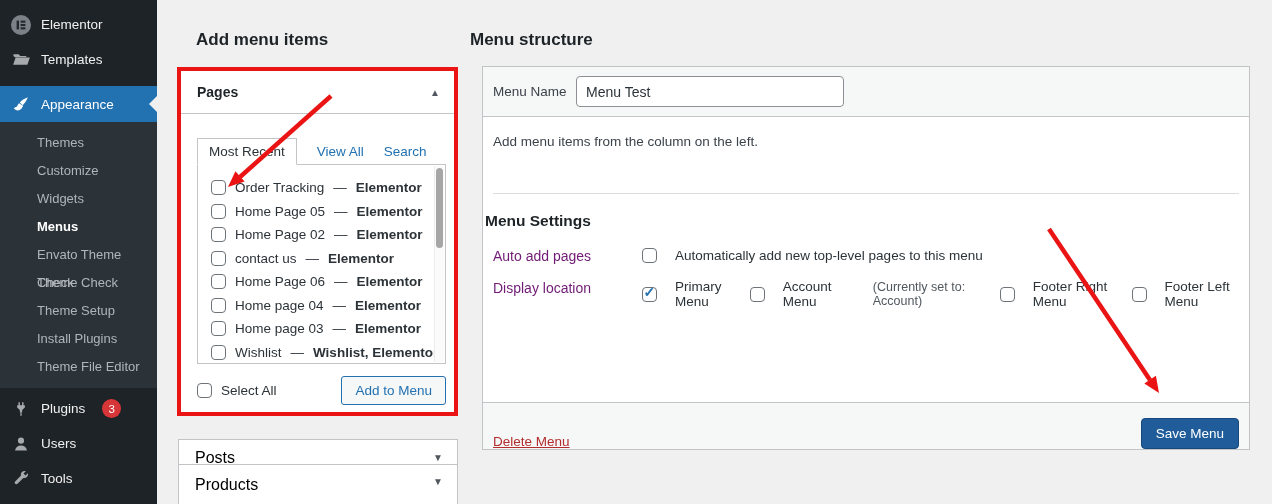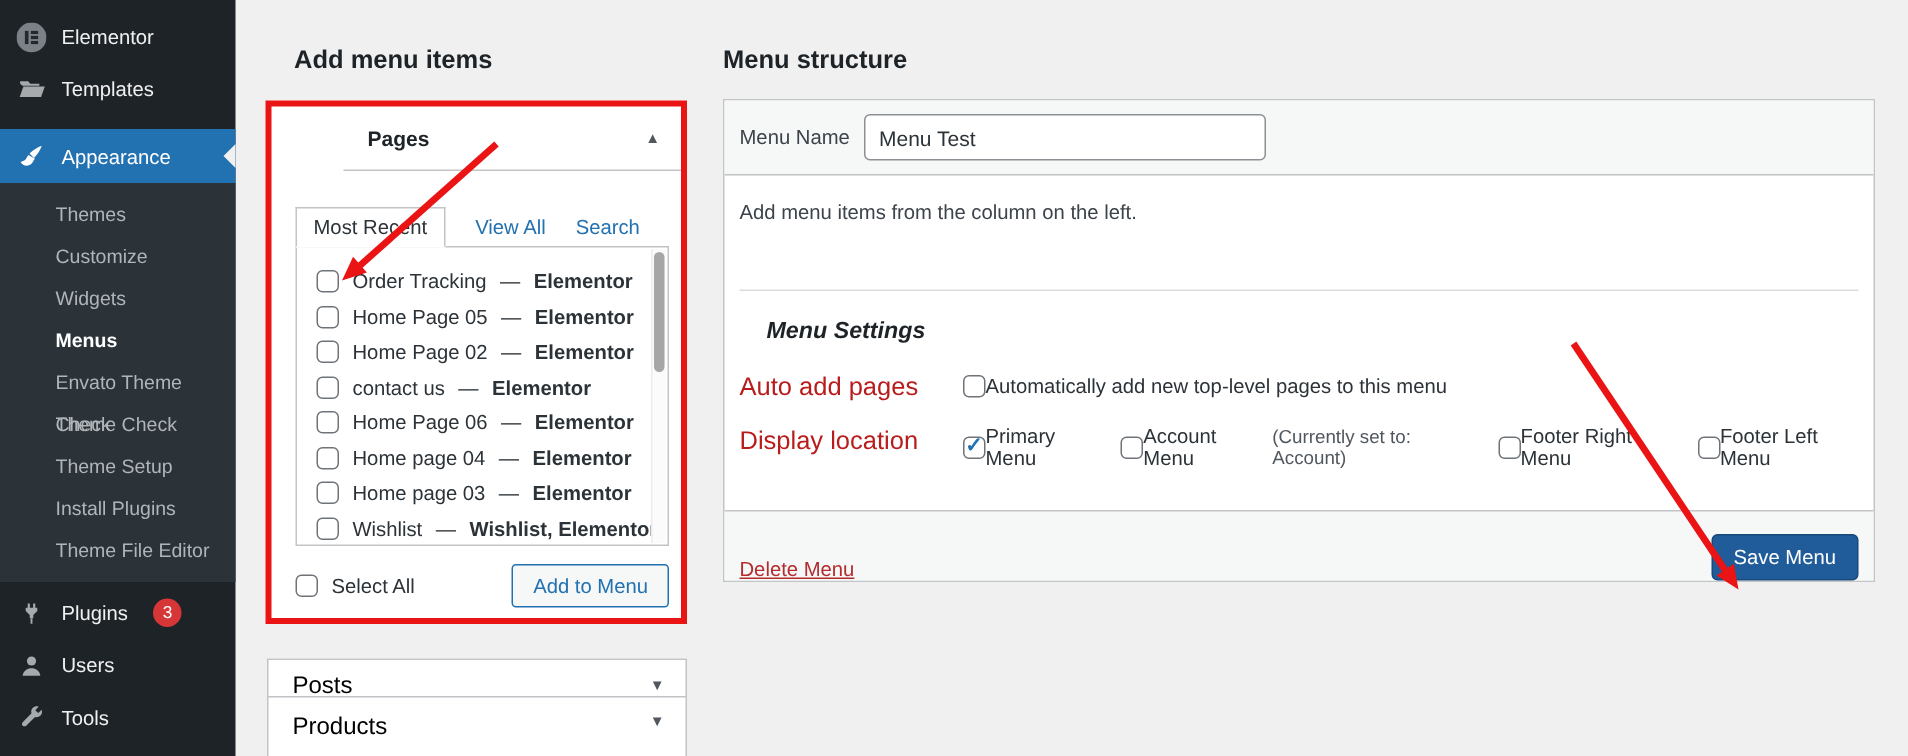--- a/index.html
+++ b/index.html
@@ -19,27 +19,27 @@
   .submenu { background:#2c3338; padding:7px 0; }
   .sb-sub { height:28px; line-height:28px; padding-left:37px; color:#b0b5ba; font-size:13px; cursor:pointer; }
   .sb-sub.is-current { color:#fff; font-weight:700; }
   .badge { display:inline-flex; align-items:center; justify-content:center; min-width:19px; height:19px;
            border-radius:10px; background:#d63638; color:#fff; font-size:11.5px; padding:0 5px; margin-left:7px; }
 
   
   .content { position:absolute; left:157px; top:0; right:0; bottom:0; }
   .section-title { position:absolute; font-size:17px; font-weight:600; color:#1d2327; }
   #title-add { left:39px; top:30px; }
-  #title-structure { left:325px; top:30px; }
+  #title-structure { left:313px; top:30px; }
 
   
   .red-box { position:absolute; left:20px; top:67px; width:281px; height:349px;
              border:4px solid #ea1414; background:#fff; }
   .pages-header { height:43px; border-bottom:1px solid #c3c4c7; display:flex; align-items:center;
-                  justify-content:space-between; padding:0 14px 0 16px;margin-left:48px; }
+                  justify-content:space-between; padding:0 14px 0 16px; }
   .panel-title { font-size:14px; font-weight:600; color:#1d2327; }
   .toggle { font-size:10px; color:#50575e; cursor:pointer; }
   .pages-body { padding:24px 8px 0 16px; position:relative; }
   .tabs { display:flex; align-items:center; }
   .tab-active { padding:5px 11px; border:1px solid #c3c4c7; border-bottom:1px solid #fff; background:#fff;
                 font-size:13.5px; color:#2c3338; position:relative; z-index:2; margin-bottom:-1px; cursor:pointer; }
   .tab-link { color:#2271b1; font-size:13.5px; margin-left:20px; text-decoration:none; cursor:pointer; }
   .list-box { border:1px solid #c3c4c7; height:200px; position:relative; padding-top:11px;
               overflow:hidden; background:#fff; }
   .page-row { display:flex; align-items:center; gap:9px; height:23.5px; padding-left:13px;
@@ -56,34 +56,34 @@
   .select-left { display:flex; gap:9px; align-items:center; font-size:13.5px; color:#2c3338; }
   .btn-secondary { border:1px solid #2271b1; color:#2271b1; background:#f6f7f7; border-radius:3px;
         padding:6px 13px; font-size:13.5px; cursor:pointer; font-family:inherit; }
 
   .accordion { position:absolute; left:21px; width:280px; background:#fff; border:1px solid #c3c4c7;
         display:flex; align-items:center; justify-content:space-between; padding:0 14px 0 16px; cursor:pointer; }
   #posts-acc { top:439px; height:37px; }
   #products-acc { top:464px; height:46px; align-items:flex-start; padding-top:11px; }
 
   
-  .menu-box { position:absolute; left:325px; top:66px; width:768px; height:322px; background:#fff;
+  .menu-box { position:absolute; left:325px; top:66px; width:768px; height:384px; background:#fff;
         border:1px solid #c3c4c7; }
   .name-row { height:50px; background:#f6f7f7; border-bottom:1px solid #c3c4c7; display:flex;
         align-items:center; padding:0 10px; }
   .name-label { width:83px; font-size:13.5px; color:#3c434a; }
   .name-input { width:268px; height:31px; border:1px solid #8c8f94; border-radius:4px; padding:0 9px;
         font-size:14px; color:#2c3338; background:#fff; font-family:inherit; }
   .hint { padding:17px 10px 0 10px; font-size:13.5px; color:#3c434a; height:37px; }
   .divider { border:0; border-top:1px solid #dcdcde; margin:39px 10px 0 10px; }
-  .ms-title { margin:18px 0 0 28px; font-size:15.5px; font-weight:600; color:#1d2327;font-style:italic; }
+  .ms-title { margin:18px 0 0 2px; font-size:15.5px; font-weight:600; color:#1d2327; }
   .setting-row { display:flex; margin:17px 0 0 10px; }
   .setting-row.second { margin-top:15px; }
-  .setting-label { flex:0 0 149px; font-size:17px; color:#b91c1c; padding-top:1px; }
-  .opt { display:flex; align-items:center; gap:0; font-size:13.5px; color:#2c3338; }
+  .setting-label { flex:0 0 149px; font-size:14px; color:#701a75; padding-top:1px; }
+  .opt { display:flex; align-items:center; gap:18px; font-size:13.5px; color:#2c3338; }
   .loc-list { display:flex; flex-direction:row; gap:6.5px; }
   .note { font-size:12.5px; color:#50575e; }
   .note:empty { display:none; }
   .menu-footer { position:absolute; left:0; right:0; bottom:0; height:47px; background:#f6f7f7;
         border-top:1px solid #c3c4c7; display:flex; align-items:flex-end; justify-content:space-between;
         padding:0 10px; }
   .delete-link { color:#b32d2e; text-decoration:underline; font-size:13.5px; cursor:pointer; }
   .btn-primary { background:#1f5c99; color:#fff; border:1px solid #17497c; border-radius:4px;
         padding:7px 14px; font-size:13.5px; cursor:pointer; font-family:inherit; }
 

